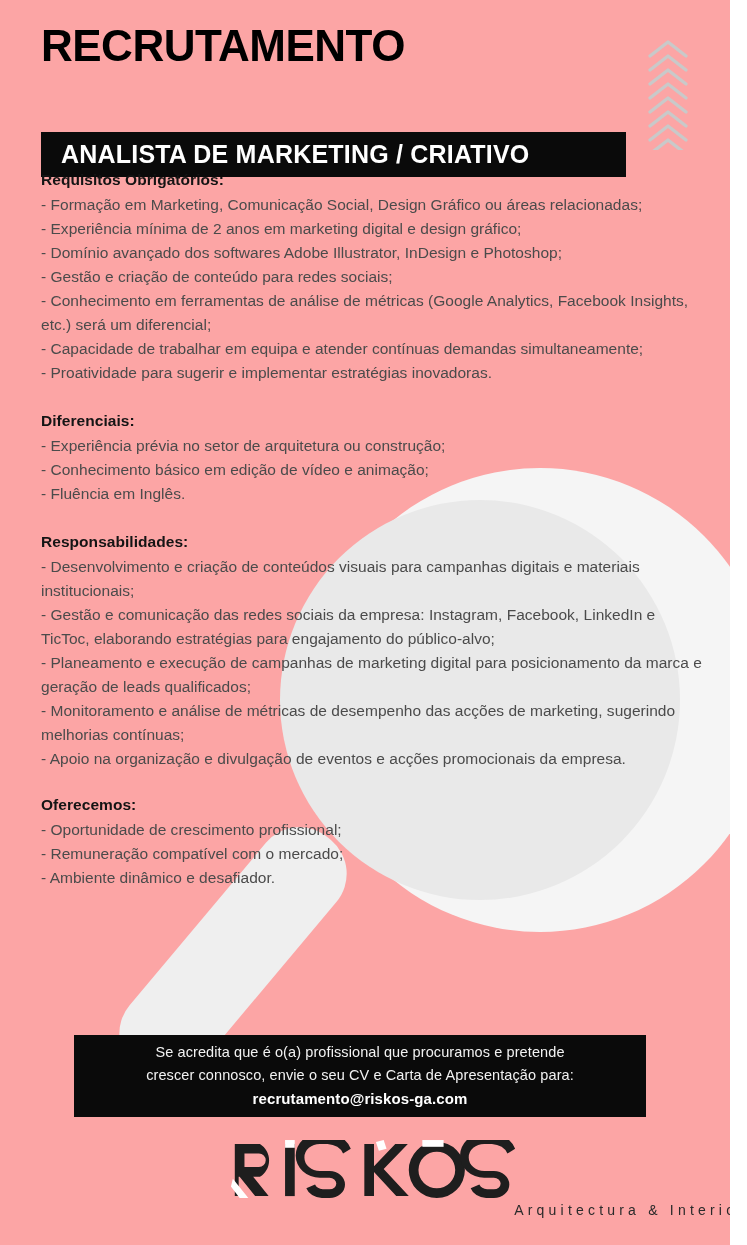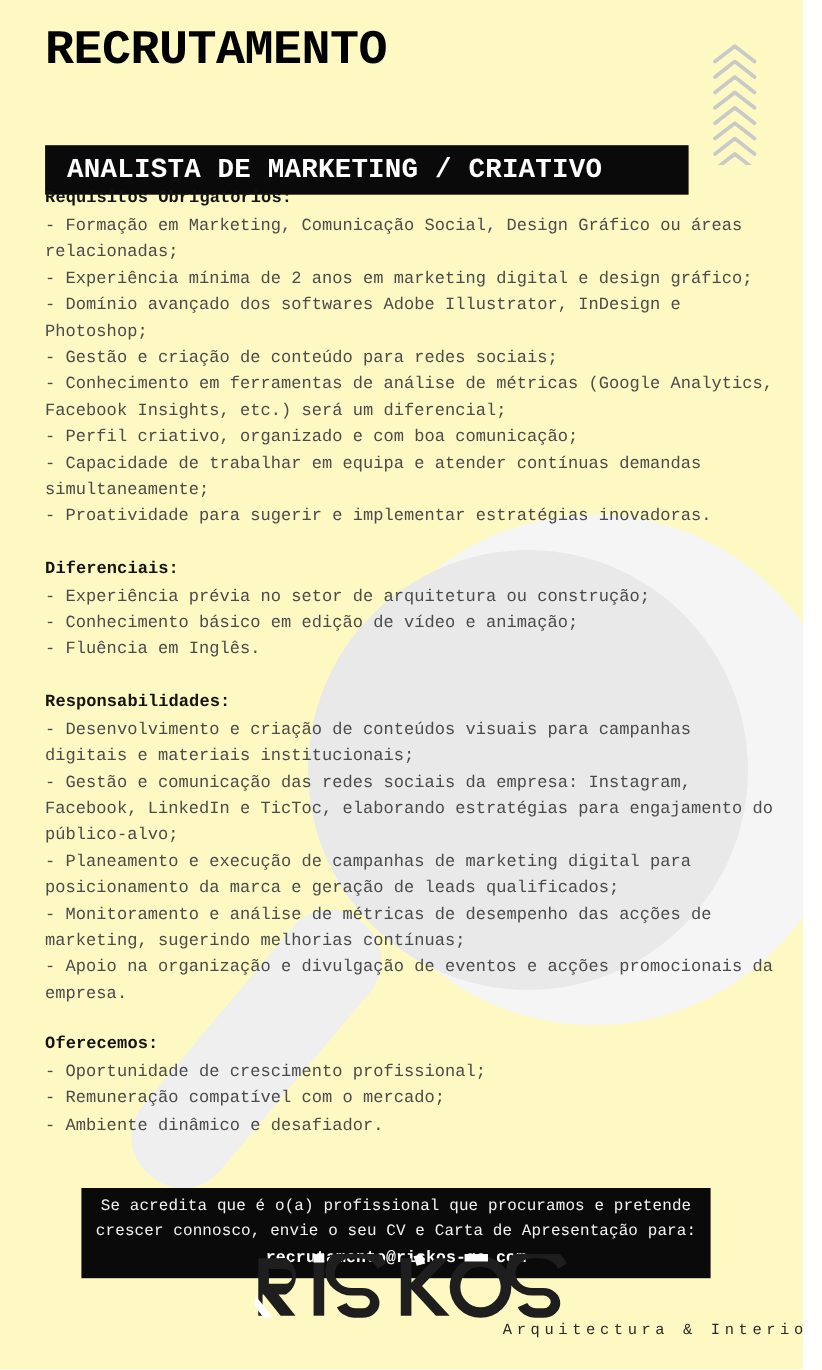--- a/index.html
+++ b/index.html
@@ -9,23 +9,22 @@
     height: 1245px;
     background: #ffffff;
     font-family: "Liberation Sans", sans-serif;
     overflow: hidden;
   }
 
   #poster {
     position: relative;
     width: 730px;
     height: 1245px;
-    background: #fef9c3;
+    background: #fca5a5;
     overflow: hidden;
-    font-family: Liberation Mono, monospace;
   }
 
   
   #watermark {
     position: absolute;
     inset: 0;
     z-index: 0;
     pointer-events: none;
   }
 
@@ -129,21 +128,20 @@
     left: 74px;
     top: 1035px;
     width: 572px;
     height: 82px;
     background: #0a0a0a;
     display: flex;
     flex-direction: column;
     align-items: center;
     justify-content: center;
     text-align: center;
-    margin-top: 45px;
   }
 
   .contact-line {
     color: #f2f2f2;
     font-size: 14.5px;
     font-weight: 400;
     line-height: 1.55;
     letter-spacing: 0.1px;
   }
 
@@ -223,21 +221,20 @@
     <div class="body-area">
 
       <div class="section">
         <div class="section-heading">Requisitos Obrigatórios:</div>
         <div class="section-lines">
           <p>- Formação em Marketing, Comunicação Social, Design Gráfico ou áreas relacionadas;</p>
           <p>- Experiência mínima de 2 anos em marketing digital e design gráfico;</p>
           <p>- Domínio avançado dos softwares Adobe Illustrator, InDesign e Photoshop;</p>
           <p>- Gestão e criação de conteúdo para redes sociais;</p>
           <p>- Conhecimento em ferramentas de análise de métricas (Google Analytics, Facebook Insights, etc.) será um diferencial;</p>
-          <p>- Perfil criativo, organizado e com boa comunicação;</p>
           <p>- Capacidade de trabalhar em equipa e atender contínuas demandas simultaneamente;</p>
           <p>- Proatividade para sugerir e implementar estratégias inovadoras.</p>
         </div>
       </div>
 
       <div class="gap"></div>
 
       <div class="section">
         <div class="section-heading">Diferenciais:</div>
         <div class="section-lines">

